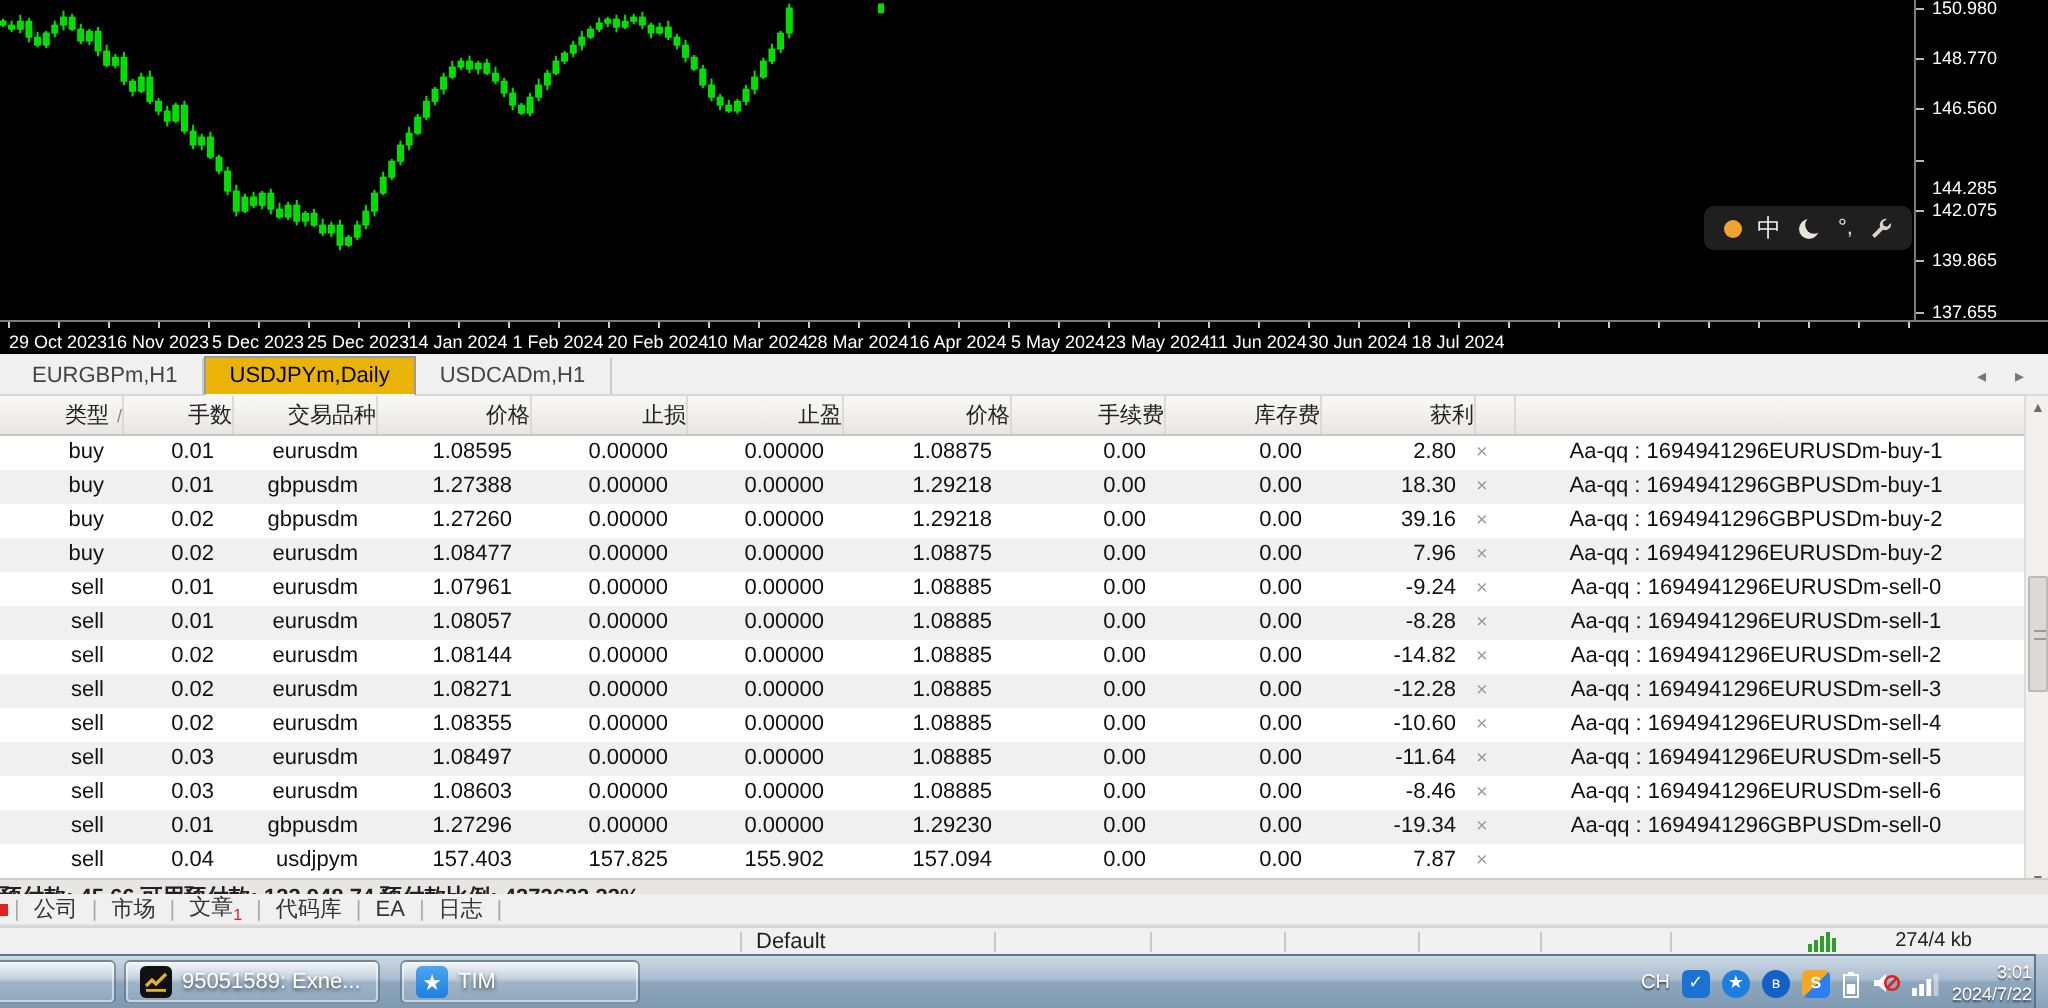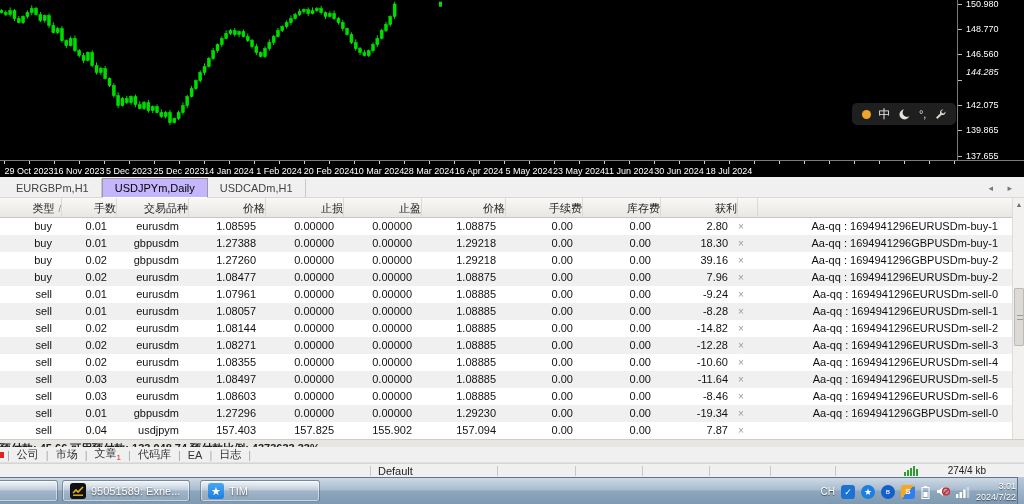--- a/index.html
+++ b/index.html
@@ -19,33 +19,33 @@
 
   
   #ime-bar { position:absolute; left:852px; top:103px; width:104px; height:22px; background:#1f1f1f; border-radius:5px; display:flex; align-items:center; justify-content:space-around; padding:0 6px; }
   .ime-dot { width:9px; height:9px; border-radius:50%; background:#f0a430; }
   .ime-ch { color:#e8e8e8; font-size:12px; line-height:1; }
   .ime-glyph { color:#e0ded6; font-size:11px; line-height:1; }
 
   
   #chart-tabs { position:absolute; left:0; top:177px; width:1024px; height:21px; background:#F0F0F0; border-bottom:1px solid #d9d9d9; display:flex; align-items:flex-end; padding-left:4px; }
   .chart-tab { font-size:11px; color:#444; padding:3px 12px 3px 12px; border-right:1px solid #c9c9c9; height:18px; line-height:13px; cursor:default; }
-  .chart-tab.active { background:#c4b5fd; border:1px solid #9a9a9a; border-bottom:1px solid #fff; color:#000; height:20px; margin-bottom:-1px; }
+  .chart-tab.active { background:#eab308; border:1px solid #9a9a9a; border-bottom:1px solid #fff; color:#000; height:20px; margin-bottom:-1px; }
   #tab-scroll-arrows { position:absolute; right:6px; top:6px; color:#777; font-size:9px; letter-spacing:6px; }
 
   
   #trade-table { position:absolute; left:0; top:198px; width:1012px; height:249px; background:#fff; }
   .t-row { display:flex; height:17px; line-height:17px; font-size:11px; color:#111; }
   .t-row.header { height:20px; line-height:20px; background:linear-gradient(#f9f8f6,#e9e7e4); border-bottom:1px solid #c9c7c4; color:#222; }
   .t-row.alt { background:#f0f0f0; }
   .t-cell { overflow:hidden; white-space:nowrap; text-align:right; padding-right:10px; }
   .t-row.header .t-cell { padding-right:0; border-right:1px solid #dcdad7; }
   .c0{width:62px;} .c1{width:55px;} .c2{width:72px;} .c3{width:77px;} .c4{width:78px;} .c5{width:78px;}
   .c6{width:84px;} .c7{width:77px;} .c8{width:78px;} .c9{width:77px;} .cX{width:20px; padding:0; text-align:left;}
-  .cC{flex:1; padding-right:14px;}
+  .cC{flex:1; padding-right:14px;text-align:center;}
   .sort-mark { color:#888; font-size:9px; margin-left:4px; }
   .close-x { color:#9a9a9a; font-size:10px; cursor:default; }
 
   
   #table-scrollbar { position:absolute; right:0; top:198px; width:12px; height:249px; background:#f2f1f0; border-left:1px solid #dcdcdc; }
   .sb-arrow { position:absolute; left:0; width:12px; height:13px; color:#6e6e6e; font-size:7px; text-align:center; line-height:13px; background:#f2f1f0; }
   #sb-up { top:0; }
   #sb-down { bottom:0; }
   #sb-thumb { position:absolute; left:1px; top:90px; width:10px; height:58px; background:#dcdad7; border:1px solid #bdbab6; border-radius:1px; }
   #sb-grip { position:absolute; left:2px; top:26px; width:6px; height:5px; border-top:1px solid #9a9a9a; border-bottom:1px solid #9a9a9a; }
@@ -300,21 +300,21 @@
         </svg>
     </div>
     <div id="price-scale">
         <div class="price-tick" style="top: 3.6488px;"></div>
         <div class="price-label" style="top: -1.3512px;">150.980</div>
         <div class="price-tick" style="top: 28.8483px;"></div>
         <div class="price-label" style="top: 23.8483px;">148.770</div>
         <div class="price-tick" style="top: 54.0479px;"></div>
         <div class="price-label" style="top: 49.0479px;">146.560</div>
         <div class="price-tick" style="top: 79.9886px;"></div>
-        <div class="price-label" style="top: 67px; font-style: italic;">144.285</div>
+        <div class="price-label" style="top: 89px;">144.285</div>
         <div class="price-tick" style="top: 105.188px;"></div>
         <div class="price-label" style="top: 100.188px;">142.075</div>
         <div class="price-tick" style="top: 130.388px;"></div>
         <div class="price-label" style="top: 125.388px;">139.865</div>
         <div class="price-tick" style="top: 155.587px;"></div>
         <div class="price-label" style="top: 150.587px;">137.655</div>
       </div>
   </div>
   <div id="date-axis">
       <div class="date-tick" style="left: 4px;"></div>

